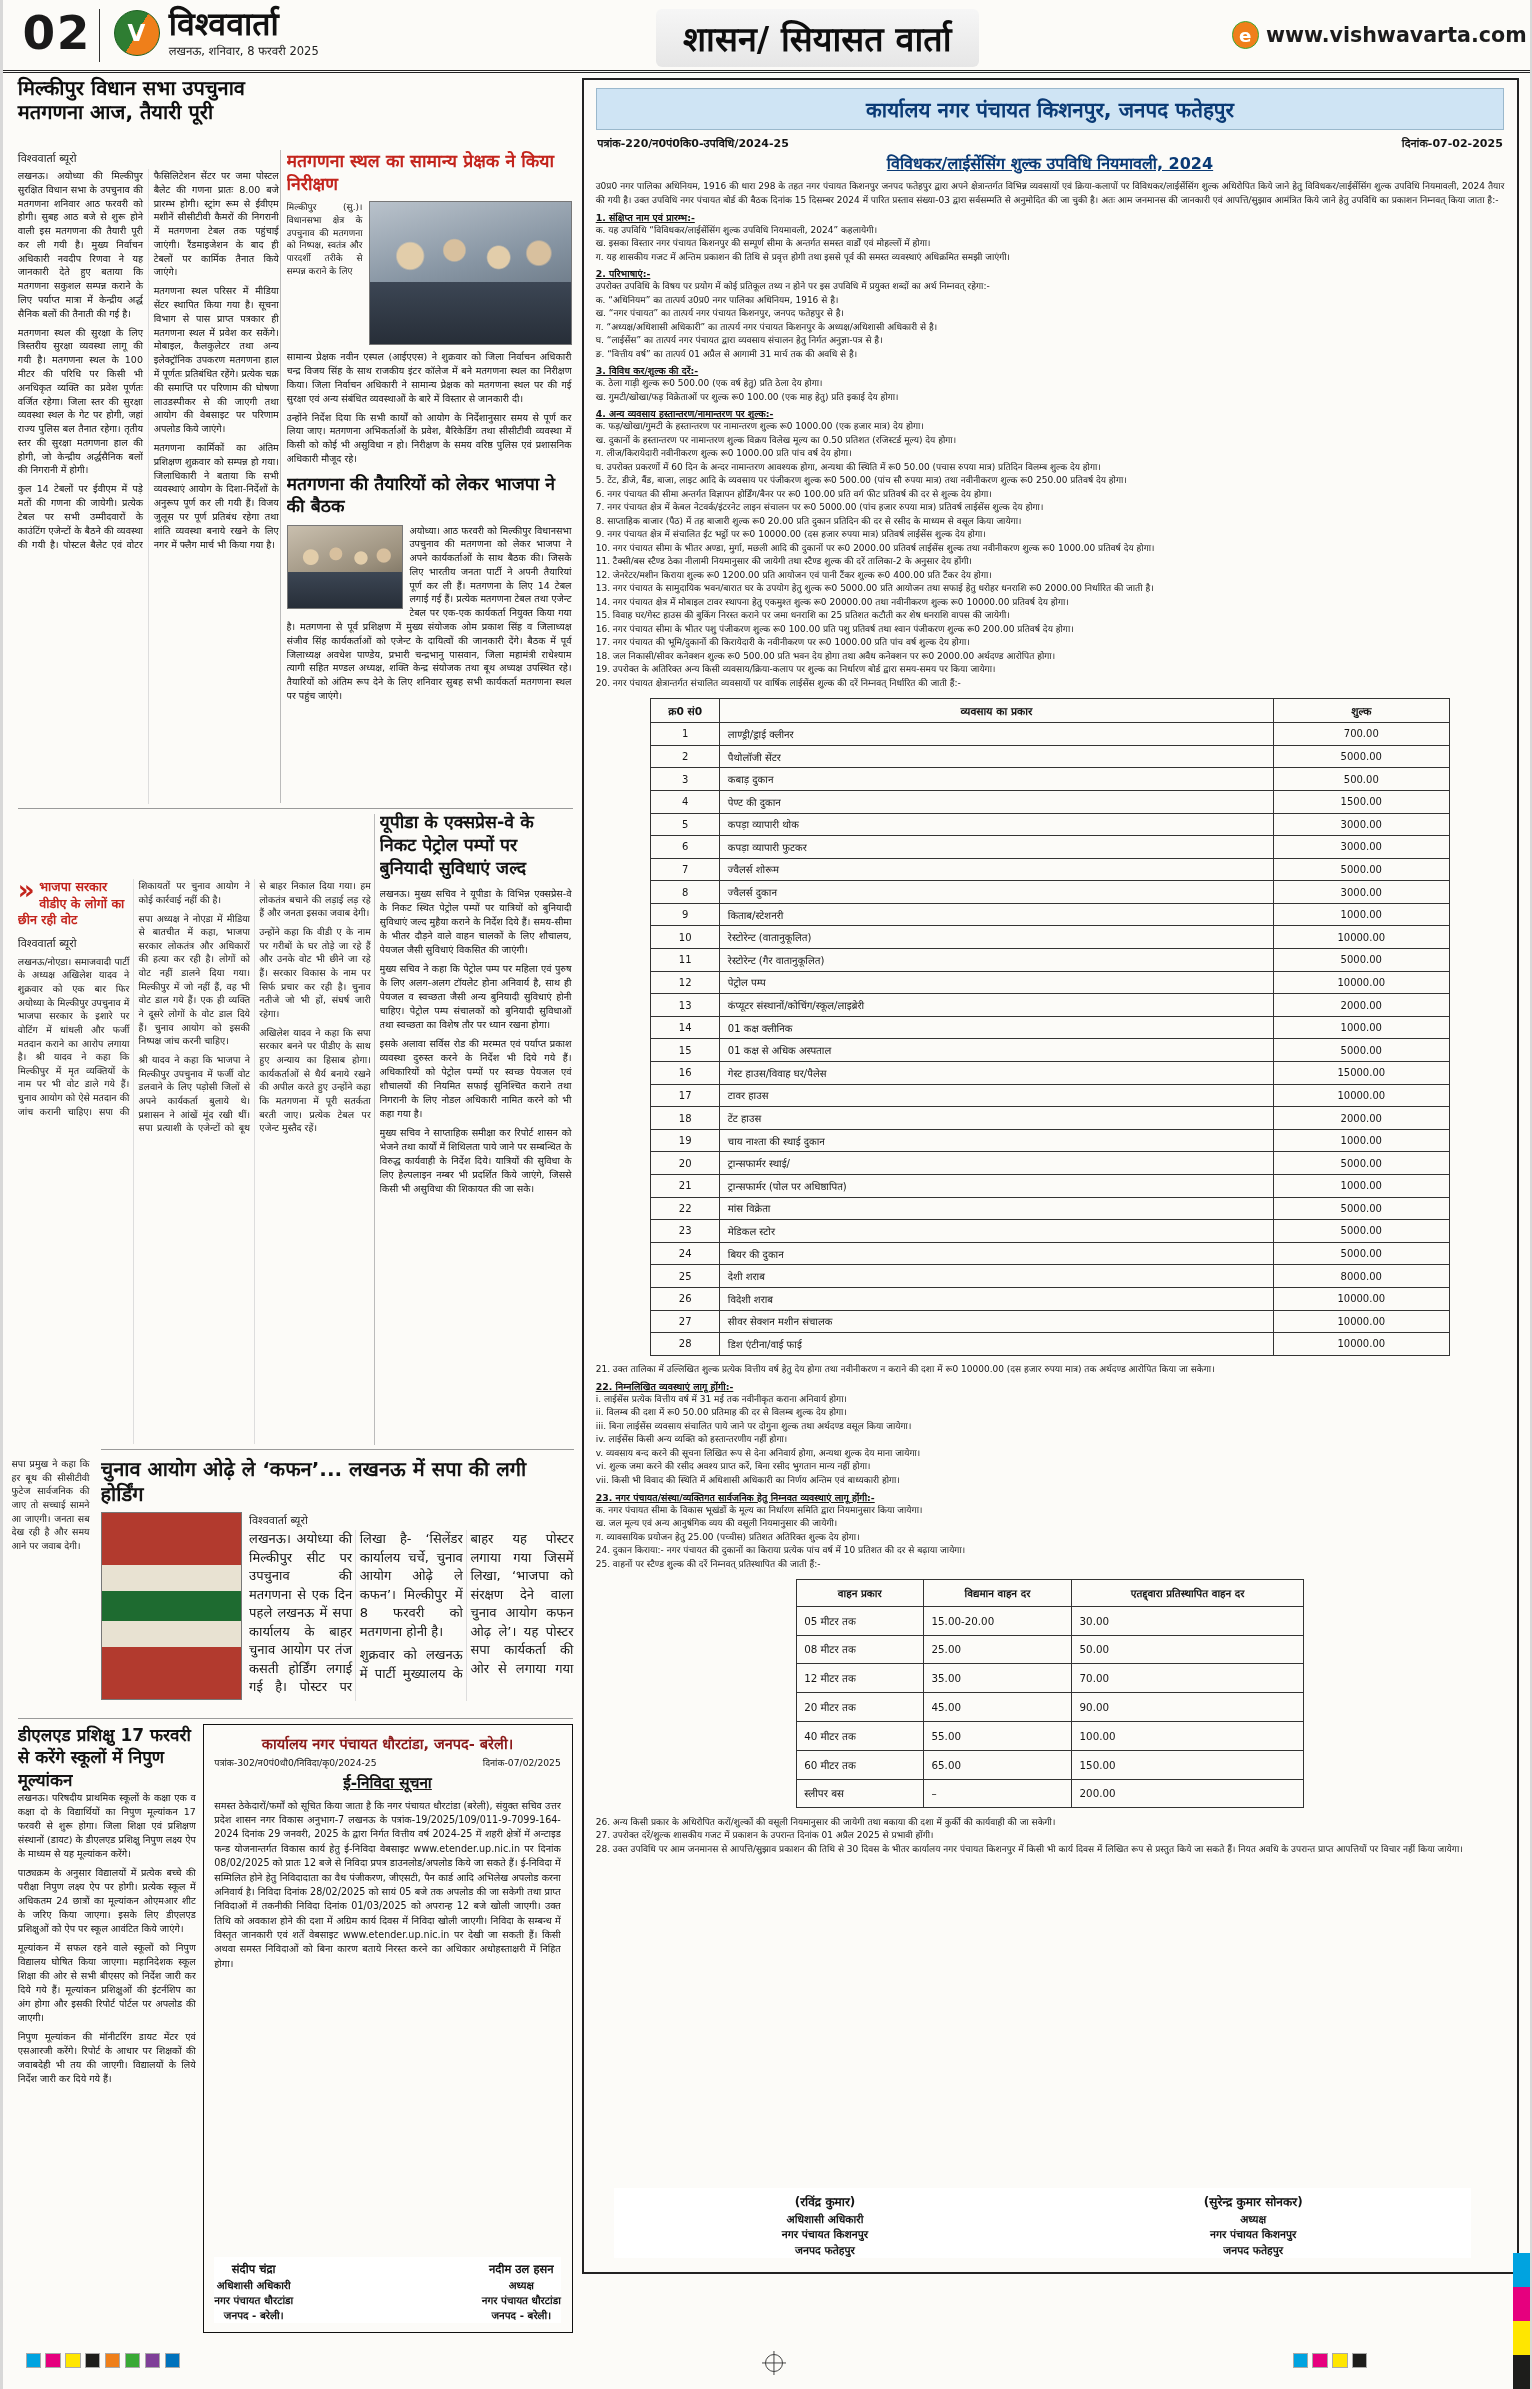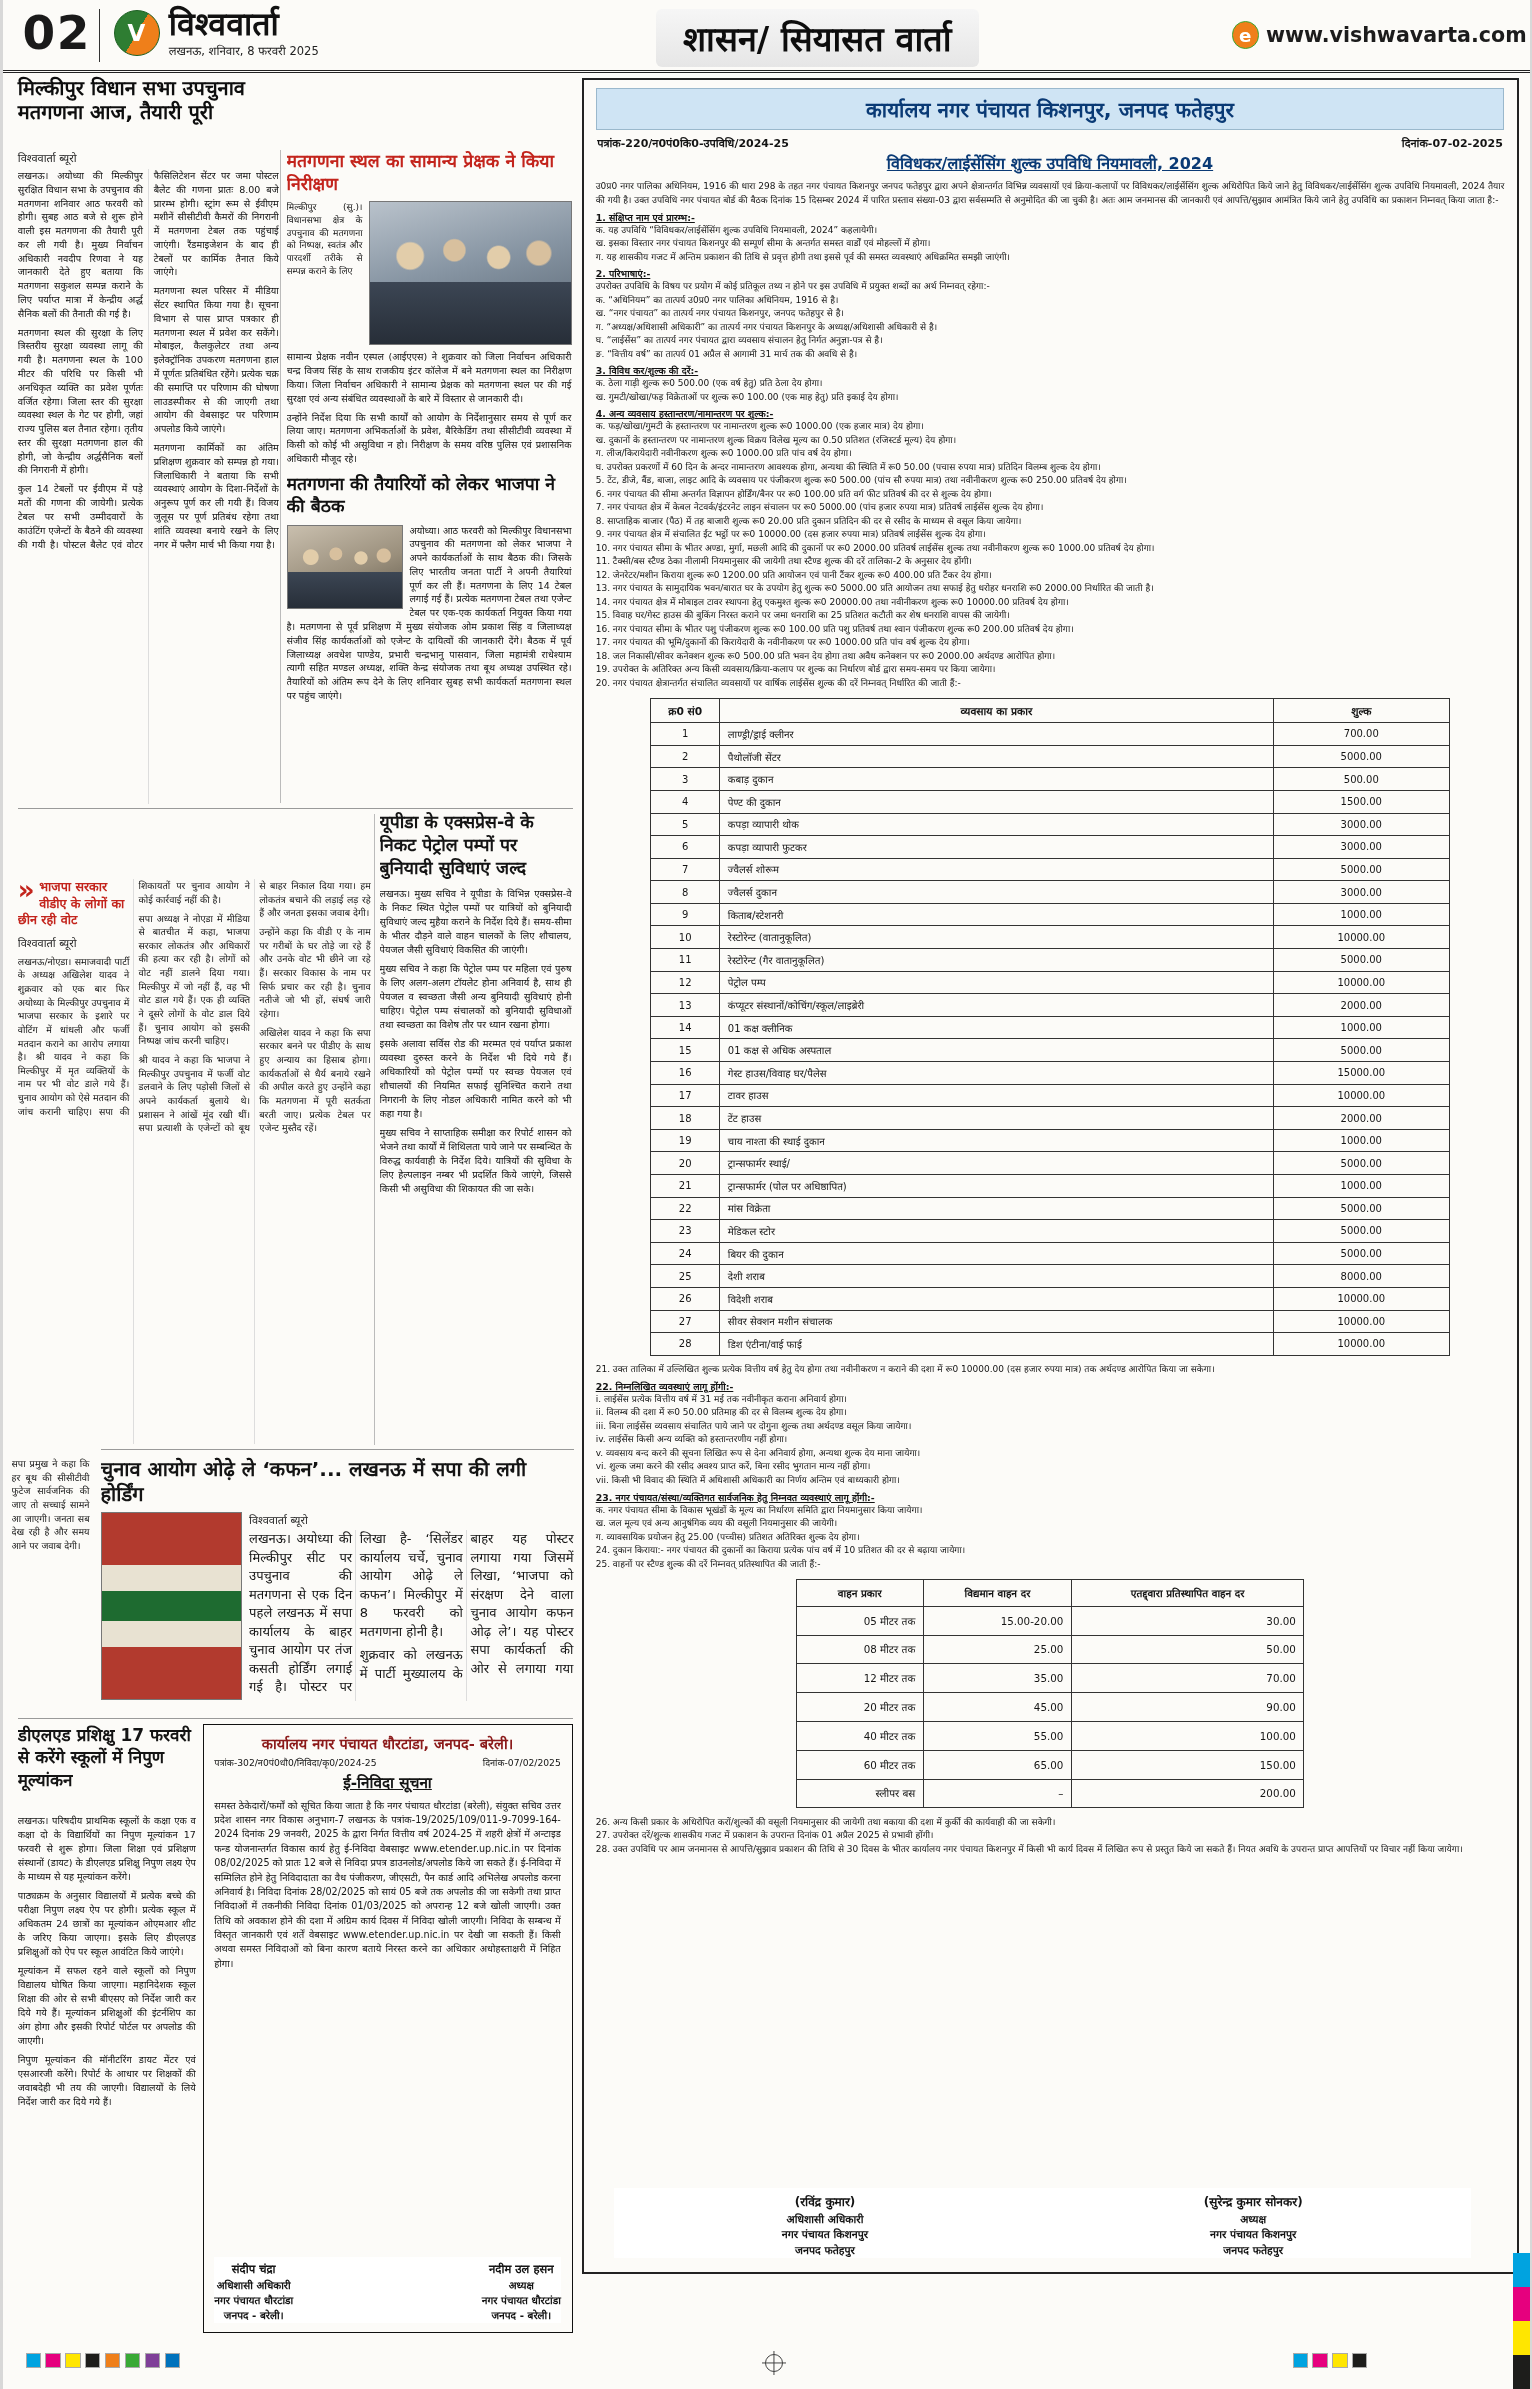--- a/index.html
+++ b/index.html
@@ -69,21 +69,21 @@
   .hoard { position:absolute; left:98px; top:1457px; width:473px; height:256px; overflow:hidden; }
   .hoard-h { font-size:20px; line-height:1.25; font-weight:bold; margin-bottom:5.3px; }
   .hoard-row { display:flex; gap:7.6px; }
   .photo-hoard { width:141px; height:188px; flex:none;
     background:linear-gradient(180deg,#b23a2e 0 28%, #e8e2d2 28% 42%, #1e6b30 42% 58%, #e8e2d2 58% 72%, #b23a2e 72% 100%); }
   .hoard-text { flex:1; }
   .hoard-cols { column-count:3; column-gap:7.6px; column-rule:0.8px solid #ddd; font-size:13px; line-height:1.42; height:171px; overflow:hidden; }
 
   
   .dled { position:absolute; left:15.3px; top:1724px; width:178px; height:611px; overflow:hidden; }
-  .dled-h { font-size:17px; line-height:1.32; font-weight:bold; margin-bottom:23px; }
+  .dled-h { font-size:17px; line-height:1.32; font-weight:bold; margin-bottom:0; }
   .dled-body { font-size:9.5px; line-height:1.47; }
 
   
   .tender { position:absolute; left:200px; top:1724px; width:370px; height:609px; border:1.5px solid #111; padding:7.6px 10.7px 92px; overflow:hidden; }
   .tender-title { font-size:14.5px; font-weight:bold; text-align:center; color:#8b1a1a; }
   .tender-ref { display:flex; justify-content:space-between; font-size:9.2px; margin:3.8px 0 1.5px; }
   .tender-sub { font-size:15.3px; font-weight:bold; text-align:center; text-decoration:underline; margin:3.1px 0 6.1px; }
   .tender-body { font-size:9.6px; line-height:1.5; text-align:justify; white-space:pre-line; }
   .sign-row { position:absolute; left:10.7px; right:10.7px; bottom:9.2px; display:flex; justify-content:space-between; background:#fff; padding-top:4.6px; }
   .sign-block { text-align:center; font-size:10.3px; font-weight:bold; line-height:1.45; }
@@ -99,21 +99,21 @@
   .law-body { font-size:9px; line-height:1.5; text-align:justify; white-space:pre-wrap; }
   .fee-table, .veh-table { border-collapse:collapse; margin:7.6px auto; }
   .fee-table { width:88%; }
   .veh-table { width:56%; }
   .fee-table th, .fee-table td, .veh-table th, .veh-table td { border:0.8px solid #333; }
   .fee-table th { font-size:10.7px; font-weight:bold; padding:4.6px 6.1px; text-align:center; }
   .fee-table td { font-size:10px; padding:3.8px 7.6px; }
   .fee-table td.c { text-align:center; }
   .col-sn { width:69px; } .col-fee { width:176px; }
   .veh-table th { font-size:10.3px; font-weight:bold; padding:6.1px 4.6px; text-align:center; }
-  .veh-table td { font-size:10.3px; padding:6.9px 7.6px; text-align:right; }
+  .veh-table td { font-size:10.3px; padding:6.9px 7.6px; text-align:left; }
   .notice-signs { position:absolute; left:30.5px; right:46px; bottom:13.7px; display:flex; justify-content:space-around; background:#fff; padding-top:6.1px; }
   .notice-signs .sign-block { font-size:10.7px; }
   .notice-signs .sign-name { font-size:12px; }
 
   
   .marks-left, .marks-right-row { position:absolute; top:2353px; display:flex; gap:4.6px; }
   .marks-left { left:23px; }
   .marks-right-row { left:1290px; }
   .mark-sq { width:15.3px; height:15.3px; display:inline-block; border:0.8px solid #aaa; }
   .marks-right-col { position:absolute; right:0; bottom:0; width:17px; display:flex; flex-direction:column; }

